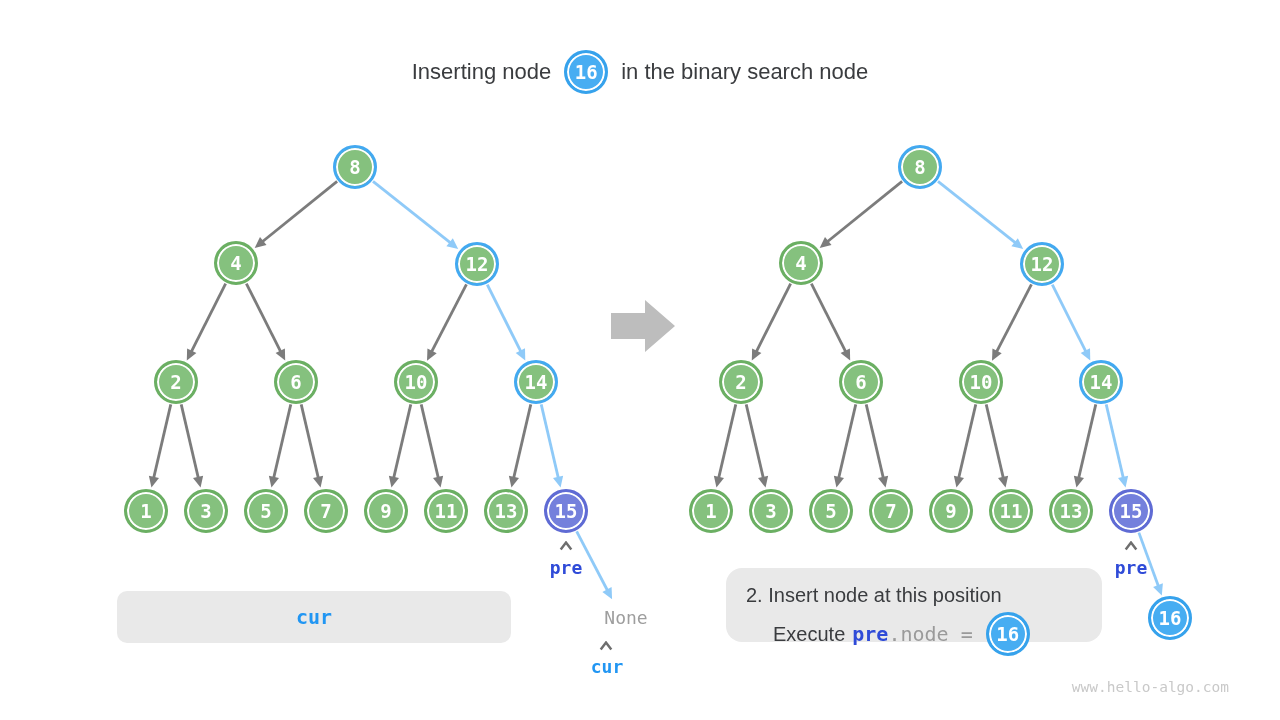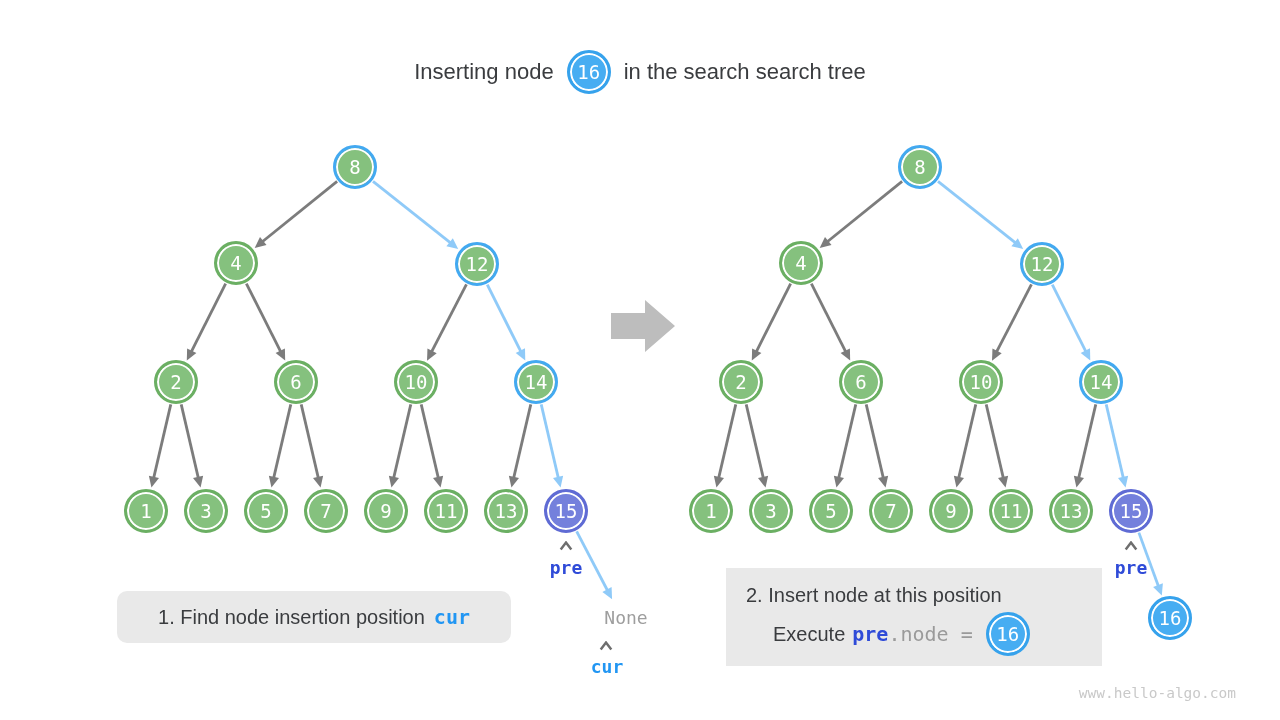--- a/index.html
+++ b/index.html
@@ -8,21 +8,21 @@
     font-family:"Liberation Sans",sans-serif;
   }
   #edge-layer{position:absolute;left:0;top:0;width:1280px;height:720px;}
 
   
   .node{
     position:absolute;width:38px;height:38px;border-radius:50%;
     border:3px solid #6BAF63;box-sizing:content-box;
     box-shadow:inset 0 0 0 2px #ffffff;
     display:flex;align-items:center;justify-content:center;
-    font-family:"DejaVu Sans Mono",monospace;font-weight:normal;font-size:19px;color:#ffffff;
+    font-family:"DejaVu Sans Mono",monospace;font-weight:bold;font-size:19px;color:#ffffff;
   }
   .node.green {background:var(--green-fill);border-color:var(--green-border);}
   .node.path  {background:var(--green-fill);border-color:var(--blue-accent);}
   .node.purple{background:var(--purple-fill);border-color:var(--purple-border);}
   .node.new   {background:var(--blue-fill);border-color:var(--blue-node-border);}
   .node.inline{position:static;flex:0 0 auto;}
 
   
   .tree-label{
     position:absolute;transform:translate(-50%,-50%);
@@ -44,43 +44,43 @@
   .caption{position:absolute;background:var(--box-bg);color:var(--text-dark);}
   .caption .mono{font-family:"DejaVu Sans Mono",monospace;}
   .pre-text {color:var(--pre-blue);font-weight:bold;}
   .cur-text {color:var(--cur-blue);font-weight:bold;}
   .gray-text{color:var(--mono-gray);font-weight:500;}
   .caption1{
     left:117px;top:591px;width:394px;height:52px;border-radius:10px;
     display:flex;align-items:center;justify-content:center;gap:9px;font-size:20px;
   }
   .caption2{
-    left:726px;top:568px;width:376px;height:98px;border-radius:0;
+    left:726px;top:568px;width:376px;height:74px;border-radius:16px;
     font-size:20px;padding:0;box-sizing:border-box;
   }
   .caption2 .cap-line1{margin:13px 0 0 20px;height:28px;display:flex;align-items:center;}
   .caption2 .cap-line2{margin:3px 0 0 47px;display:flex;align-items:center;gap:7px;}
 
   .big-arrow{position:absolute;left:611px;top:299px;line-height:0;}
   .watermark{
-    position:absolute;right:44px;top:679px;
-    font-family:"DejaVu Sans Mono",monospace;font-size:14.5px;color:var(--watermark-gray);margin-top:6px;
+    position:absolute;right:51px;top:679px;
+    font-family:"DejaVu Sans Mono",monospace;font-size:14.5px;color:var(--watermark-gray);
   }
 </style>
 </head>
 <body>
 
 <div id="canvas">
 
   <div class="title">
     <span>Inserting node</span>
     <span class="node new inline">
       <span>16</span>
     </span>
-    <span>in the search search tree</span>
+    <span>in the binary search node</span>
   </div>
 
   <svg id="edge-layer">
       <g>
         <line x1="337.09887154490593" y1="181.44124648478177" x2="261.6842277833958" y2="242.27995069574789" stroke="#7C7C7C" stroke-width="2.8"></line>
         <polygon points="254.67943838792422,247.9308732332712 259.9758701829316,236.9769784811369 266.5058251151807,245.07140178257075" fill="#7C7C7C"></polygon>
       </g>
       <g>
         <line x1="373.00309161738994" y1="181.3139334990723" x2="451.1694772446145" y2="243.46261715350494" stroke="#8FCAF8" stroke-width="2.8"></line>
         <polygon points="458.2141652688105,249.06372156618542 446.36779735635554,246.28819147577812 452.84018467767515,238.14766309226266" fill="#8FCAF8"></polygon>
@@ -199,21 +199,20 @@
       </g>
     </svg>
 
   <div class="big-arrow">
     <svg width="66" height="54" viewBox="0 0 66 54">
       <polygon points="0,14 34,14 34,1 64,27 34,53 34,40 0,40" fill="#BDBDBD" class="big-arrow-shape"></polygon>
     </svg>
   </div>
 
   <div class="caption caption1">
-    <span>1. Find node insertion position</span>
     <span class="mono cur-text">cur</span>
   </div>
 
   <div class="caption caption2">
     <div class="cap-line1">2. Insert node at this position</div>
     <div class="cap-line2">
       <span>Execute</span>
       <span class="mono pre-text">pre</span>
       <span class="mono gray-text" style="margin-left:-7px">.node =</span>
       <span class="node new inline" style="margin-left:6px">

